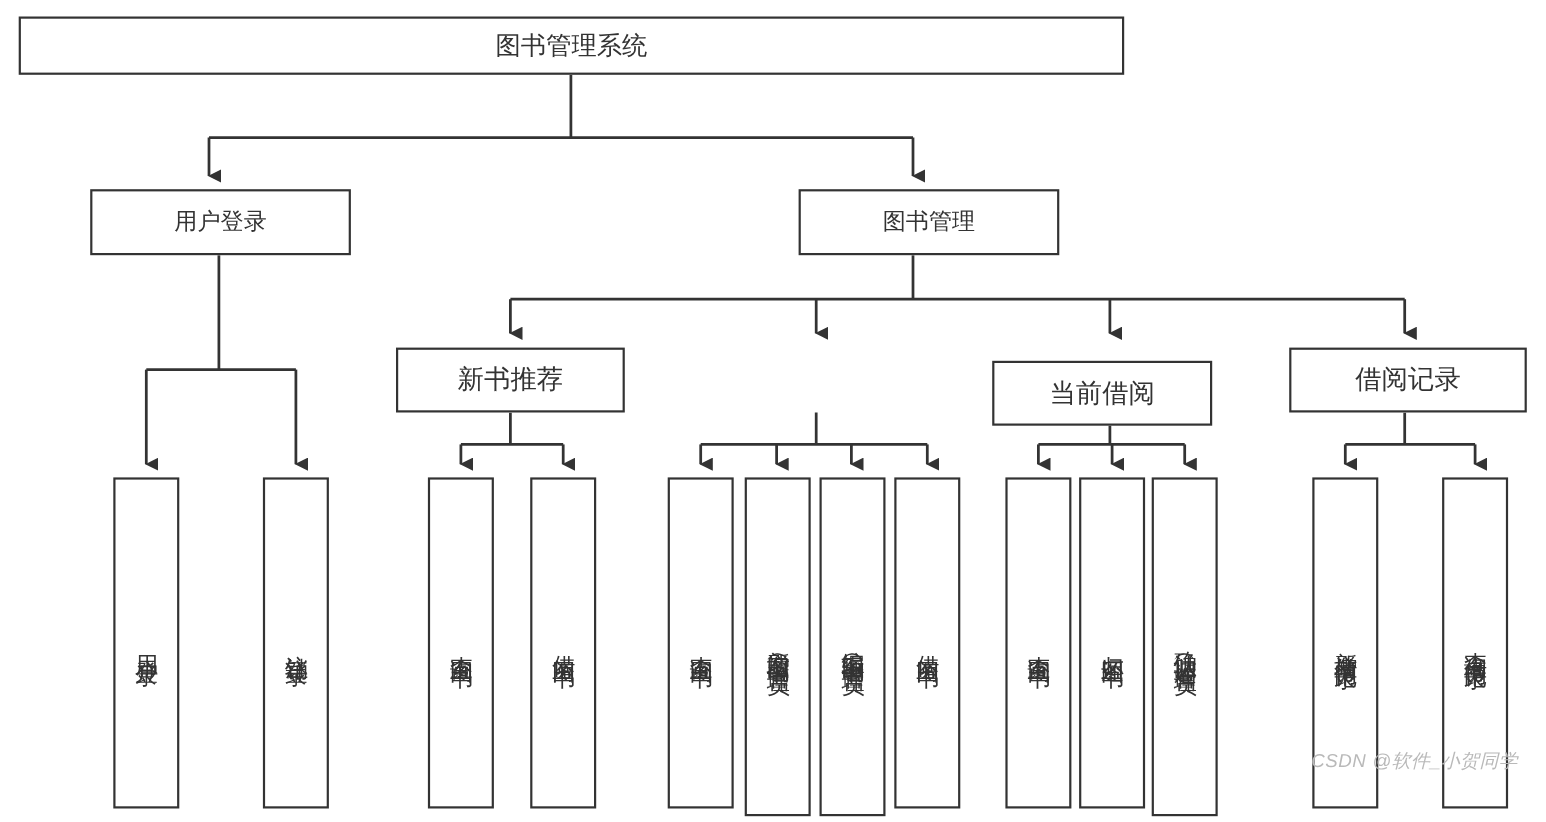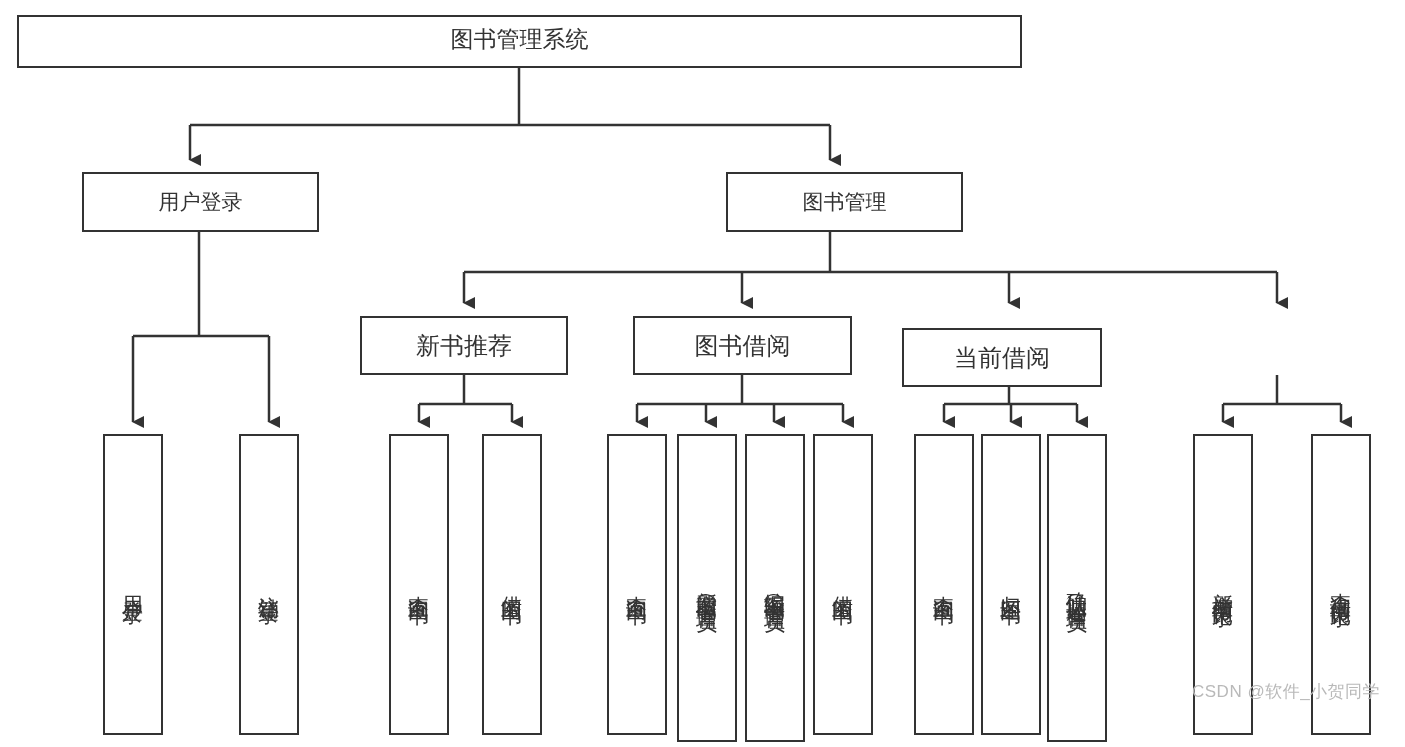--- a/index.html
+++ b/index.html
@@ -101,28 +101,28 @@
       <path d="M1011,404 L1011,422" marker-end="url(#arrow)"></path>
       <path d="M1077,404 L1077,422" marker-end="url(#arrow)"></path>
 
       <path d="M1277,375 L1277,404"></path>
       <path d="M1223,404 L1341,404"></path>
       <path d="M1223,404 L1223,422" marker-end="url(#arrow)"></path>
       <path d="M1341,404 L1341,422" marker-end="url(#arrow)"></path>
     </g>
   </svg>
 
-  <div class="node root" style="left:17px;top:15px;width:1005px;height:53px;font-family:Liberation Mono, monospace;">图书管理系统</div>
+  <div class="node root" style="left:17px;top:15px;width:1005px;height:53px;">图书管理系统</div>
 
   <div class="node lvl1" style="left:82px;top:172px;width:237px;height:60px;">用户登录</div>
   <div class="node lvl1" style="left:712px;top:172px;width:237px;height:60px;margin-left:14px;">图书管理</div>
 
   <div class="node lvl2" style="left:360px;top:316px;width:208px;height:59px;">新书推荐</div>
-  <div class="node lvl2" style="left:633px;top:316px;width:219px;height:59px;">图书借阅</div>
   <div class="node lvl2" style="left:902px;top:328px;width:200px;height:59px;">当前借阅</div>
+  <div class="node lvl2" style="left:1172px;top:316px;width:216px;height:59px;">借阅记录</div>
 
   <div class="node leaf" style="left:103px;top:434px;width:60px;height:301px;">
     <span class="vtext">用户登录</span>
   </div>
   <div class="node leaf" style="left:239px;top:434px;width:60px;height:301px;">
     <span class="vtext">注销登录</span>
   </div>
 
   <div class="node leaf" style="left:389px;top:434px;width:60px;height:301px;">
     <span class="vtext">查询图书</span>
@@ -154,15 +154,15 @@
     <span class="vtext">确认归还（管理员）</span>
   </div>
 
   <div class="node leaf" style="left:1193px;top:434px;width:60px;height:301px;">
     <span class="vtext">新增借阅记录</span>
   </div>
   <div class="node leaf" style="left:1311px;top:434px;width:60px;height:301px;">
     <span class="vtext">查询借阅记录</span>
   </div>
 
-  <div class="watermark" style="left:1192px;top:680px;">CSDN @软件_小贺同学</div>
+  <div class="watermark" style="left:1192px;top:680px;font-style:italic;">CSDN @软件_小贺同学</div>
 
 </div>
 
 </body></html>

